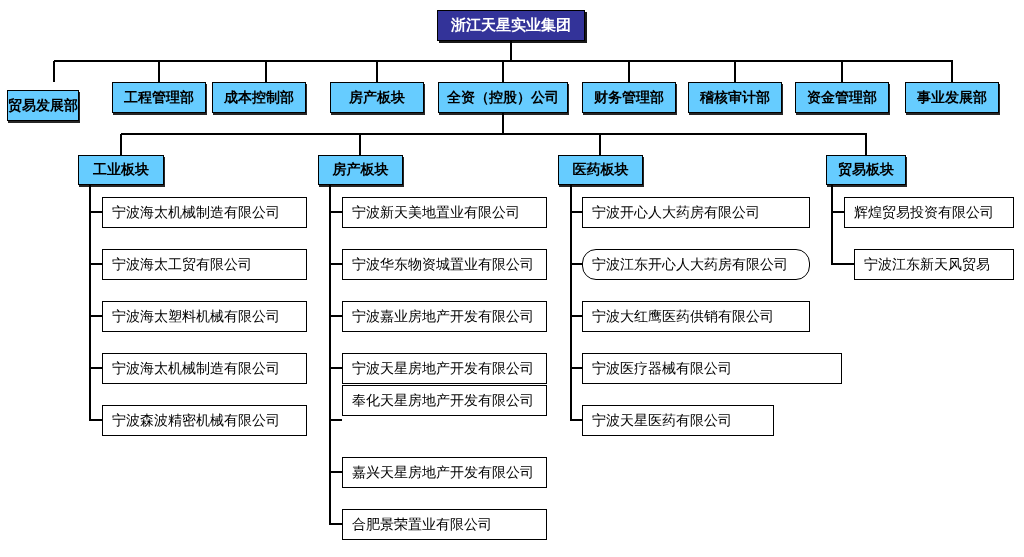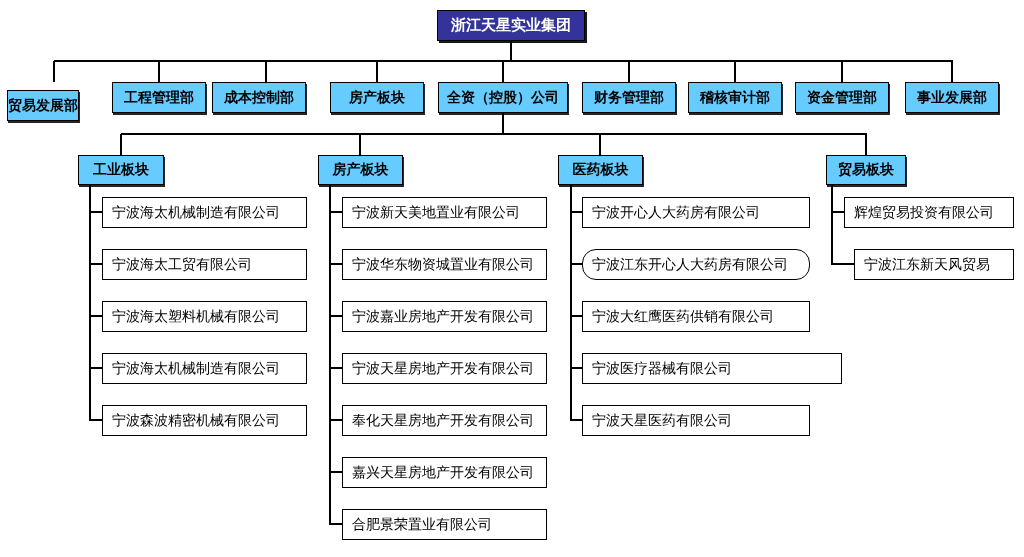--- a/index.html
+++ b/index.html
@@ -96,36 +96,36 @@
   <div class="hline" style="left:329px;top:315px;width:13px;"></div>
   <div class="hline" style="left:329px;top:367px;width:13px;"></div>
   <div class="hline" style="left:329px;top:419px;width:13px;"></div>
   <div class="hline" style="left:329px;top:471px;width:13px;"></div>
   <div class="hline" style="left:329px;top:523px;width:13px;"></div>
 
   <div class="box leaf-node" style="left:342px;top:197px;width:205px;">宁波新天美地置业有限公司</div>
   <div class="box leaf-node" style="left:342px;top:249px;width:205px;">宁波华东物资城置业有限公司</div>
   <div class="box leaf-node" style="left:342px;top:301px;width:205px;">宁波嘉业房地产开发有限公司</div>
   <div class="box leaf-node" style="left:342px;top:353px;width:205px;">宁波天星房地产开发有限公司</div>
-  <div class="box leaf-node" style="left:342px;top:405px;width:205px;">奉化天星房地产开发有限公司</div>
+  <div class="box leaf-node" style="left:342px;top:385px;width:205px;">奉化天星房地产开发有限公司</div>
   <div class="box leaf-node" style="left:342px;top:457px;width:205px;">嘉兴天星房地产开发有限公司</div>
   <div class="box leaf-node" style="left:342px;top:509px;width:205px;">合肥景荣置业有限公司</div>
 
   <div class="vline" style="left:570px;top:185px;height:236px;"></div>
   <div class="hline" style="left:570px;top:211px;width:12px;"></div>
   <div class="hline" style="left:570px;top:263px;width:12px;"></div>
   <div class="hline" style="left:570px;top:315px;width:12px;"></div>
   <div class="hline" style="left:570px;top:367px;width:12px;"></div>
   <div class="hline" style="left:570px;top:419px;width:12px;"></div>
 
   <div class="box leaf-node" style="left:582px;top:197px;width:228px;">宁波开心人大药房有限公司</div>
   <div class="box leaf-node" style="left:582px;top:249px;width:228px;border-radius:14px;">宁波江东开心人大药房有限公司</div>
   <div class="box leaf-node" style="left:582px;top:301px;width:228px;">宁波大红鹰医药供销有限公司</div>
   <div class="box leaf-node" style="left:582px;top:353px;width:260px;">宁波医疗器械有限公司</div>
-  <div class="box leaf-node" style="left:582px;top:405px;width:228px;">宁波天星医药有限公司</div>
+  <div class="box leaf-node" style="left:582px;top:405px;width:192px;">宁波天星医药有限公司</div>
 
   <div class="vline" style="left:831px;top:185px;height:80px;"></div>
   <div class="hline" style="left:831px;top:211px;width:13px;"></div>
   <div class="hline" style="left:831px;top:263px;width:23px;"></div>
 
   <div class="box leaf-node" style="left:844px;top:197px;width:170px;">辉煌贸易投资有限公司</div>
   <div class="box leaf-node" style="left:854px;top:249px;width:160px;">宁波江东新天风贸易</div>
 
 </div>
 

